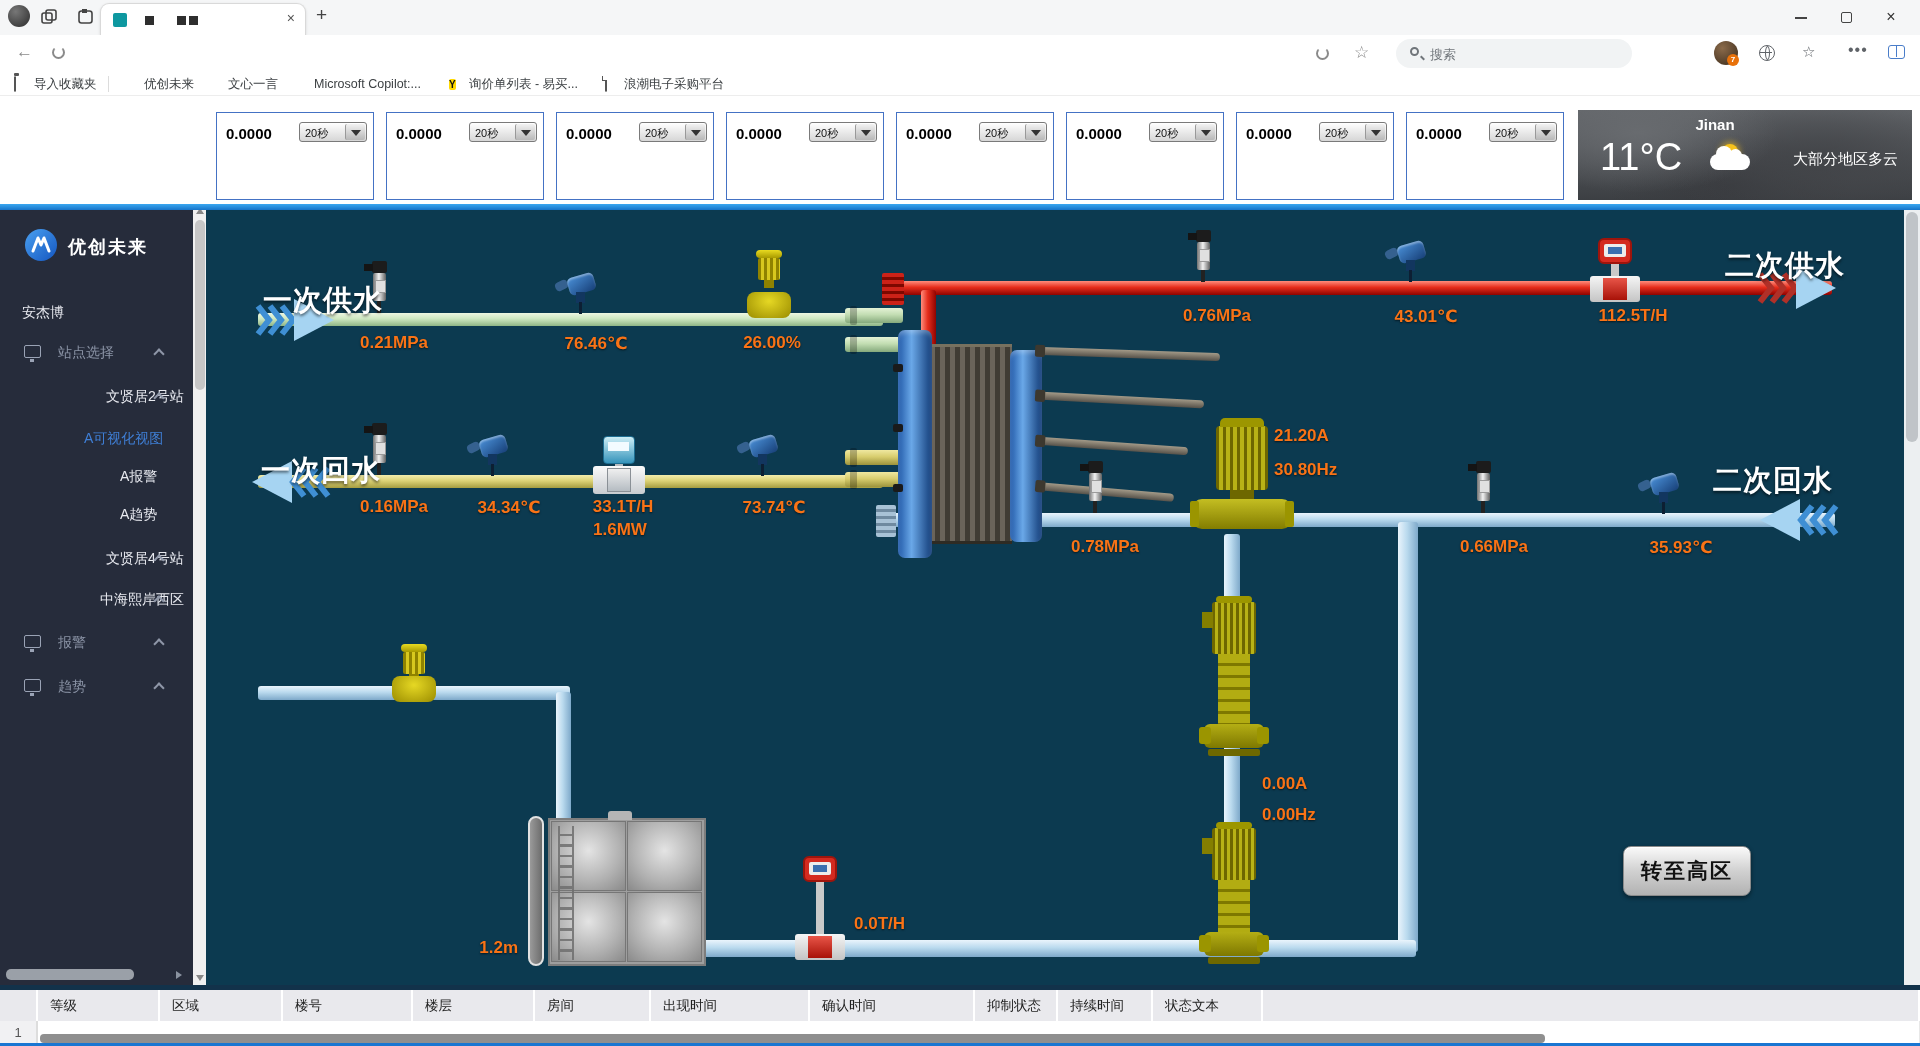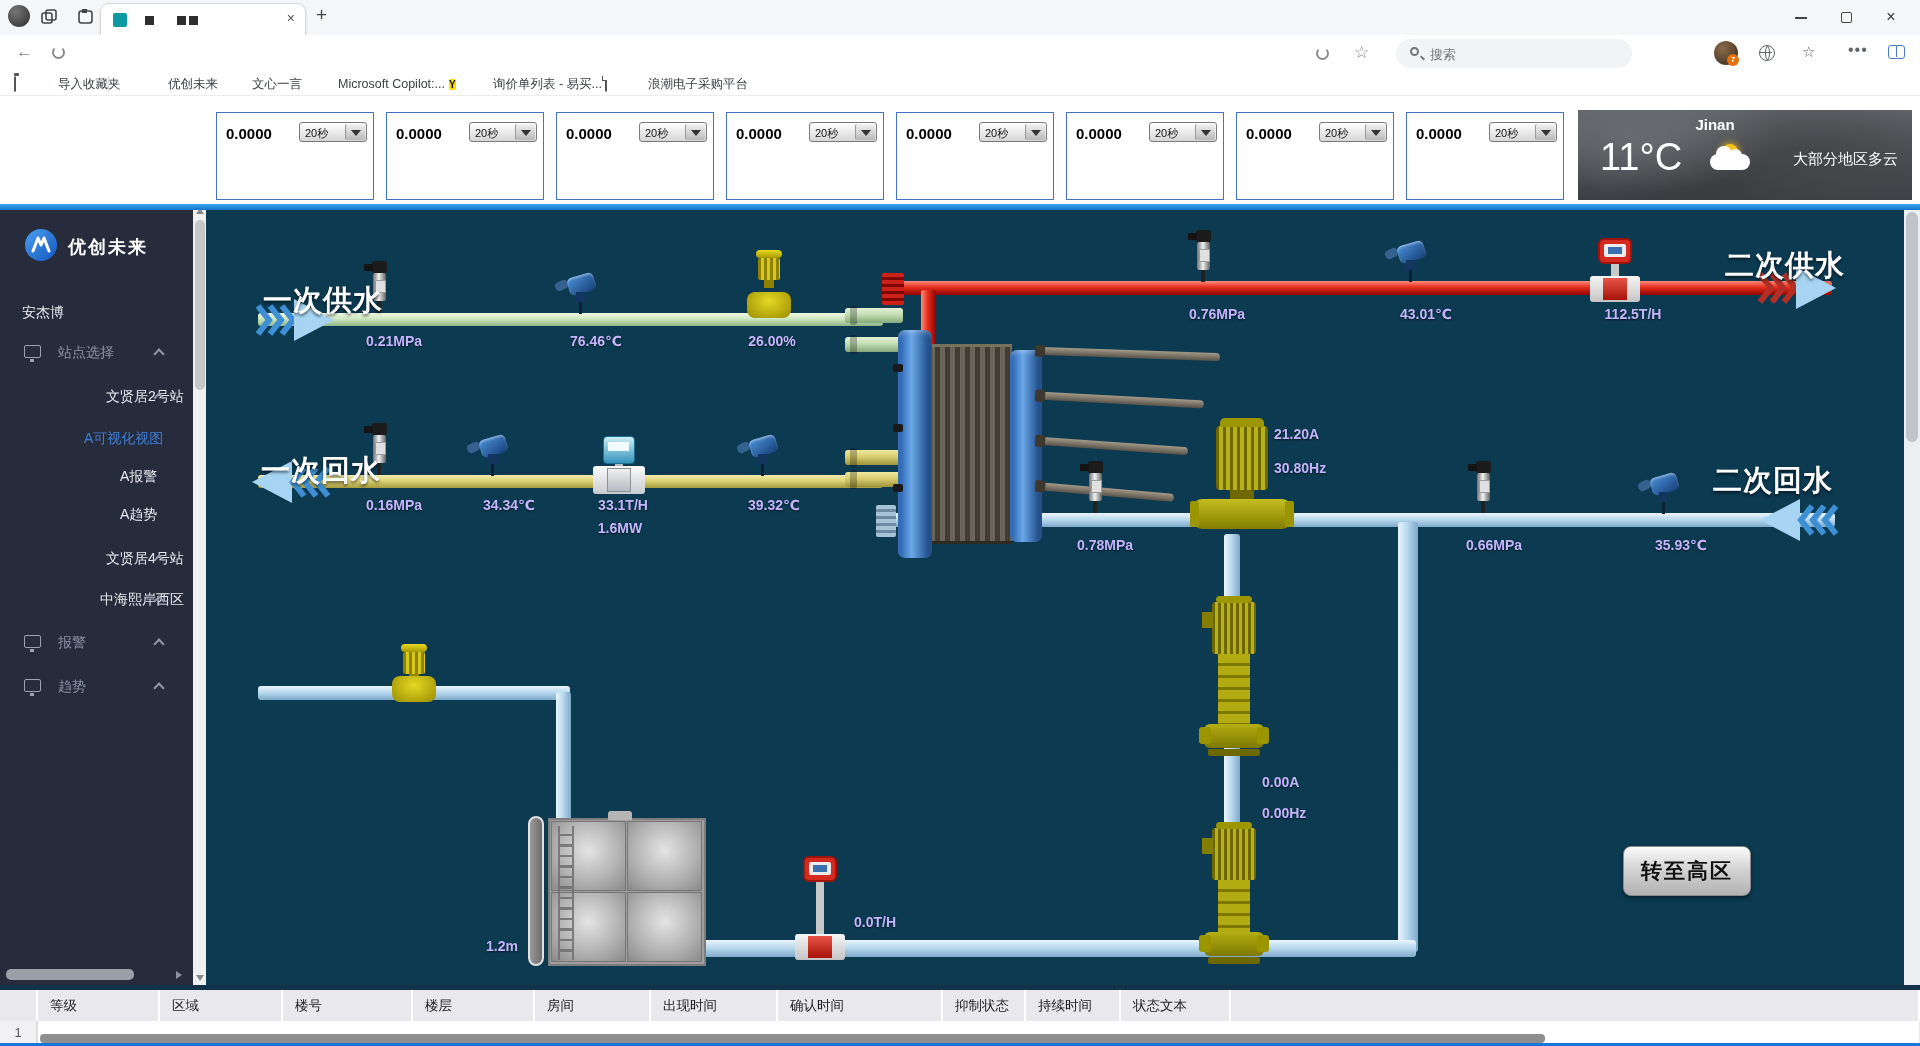--- a/index.html
+++ b/index.html
@@ -46,21 +46,21 @@
   .globe { position:absolute; left:1759px; top:10px; width:16px; height:16px; border:1.6px solid #5f6368; border-radius:50%; }
   .globe:before { content:""; position:absolute; left:0; top:5.5px; width:12px; height:1.6px; background:#5f6368; }
   .globe:after { content:""; position:absolute; left:4.5px; top:0; width:3px; height:12px; border:1.3px solid #5f6368; border-radius:50%; }
   .favstar { position:absolute; left:1802px; top:8px; font-size:15px; color:#5f6368; }
   .dots { position:absolute; left:1848px; top:6px; font-size:16px; color:#5f6368; letter-spacing:1px; }
   .split-ic { position:absolute; left:1888px; top:10px; width:17px; height:14px; border:1.7px solid #4a7dc9; border-radius:3px; }
   .split-ic:before { content:""; position:absolute; left:6.5px; top:0; width:1.7px; height:11px; background:#4a7dc9; }
 
   
   .bmbar { position:absolute; left:0; top:72px; width:1920px; height:24px; background:#fff; border-bottom:1px solid #ededed; }
-  .bm { position:absolute; top:3px; height:18px; font-size:12.5px; color:#3c4043; white-space:nowrap;padding-left:24px; }
+  .bm { position:absolute; top:3px; height:18px; font-size:12.5px; color:#3c4043; white-space:nowrap; }
   .bm-label { margin-left:20px; line-height:18px; display:block; }
   .bm-ico { position:absolute; left:0; top:2px; width:14px; height:14px; }
   .folder-ic { width:13px; height:10px; border:1.5px solid #555; border-radius:2px; margin-top:2px; position:relative; }
   .folder-ic:before { content:""; position:absolute; left:-1px; top:-4px; width:5px; height:3px; background:#555; border-radius:1px; }
   .bm-divider { position:absolute; left:108px; top:4px; width:1px; height:16px; background:#dcdcdc; }
   .circle-blue { width:14px; height:14px; border-radius:50%; background:radial-gradient(circle at 32% 30%, #56aaff, #1550c8); }
   .circle-copilot { width:14px; height:14px; border-radius:50%;
        background:conic-gradient(#0078d4, #00bcf2, #7fba00, #ffb900, #f25022, #0078d4); }
   .y-ic { width:14px; height:14px; background:#ffd900; border-radius:2px; color:#111; font-weight:bold; font-size:10px;
           text-align:center; line-height:14px; }
@@ -127,21 +127,21 @@
   
   .pipe { position:absolute; border-radius:3px; z-index:3; }
   .h-green { background:linear-gradient(180deg,#eef7e2,#cde7c0 45%,#8fb586); }
   .h-red { background:linear-gradient(180deg,#ff8d7d,#e52d1c 45%,#8f0300); }
   .h-yellow { background:linear-gradient(180deg,#f2ecac,#dcd276 45%,#a59c40); }
   .h-blue { background:linear-gradient(180deg,#eaf4fc,#badaee 45%,#7ea9ca); }
   .v-blue { background:linear-gradient(90deg,#eaf4fc,#badaee 45%,#7ea9ca); }
   .v-red { background:linear-gradient(90deg,#ff8d7d,#e52d1c 45%,#8f0300); }
   .ptitle { position:absolute; font-size:29px; font-weight:bold; color:#fff; white-space:nowrap;
             text-shadow:0 2px 3px rgba(0,0,0,.55); z-index:8; letter-spacing:1px; }
-  .val { position:absolute; font-size:14px; font-weight:bold; color:#c4b5fd; white-space:nowrap;
+  .val { position:absolute; font-size:17px; font-weight:bold; color:#f97316; white-space:nowrap;
          text-shadow:0 1px 2px rgba(0,0,0,.6); z-index:8; }
   .val.c { transform:translateX(-50%); }
   .cap { position:absolute; border-radius:2px; z-index:4; }
   .cap-red { background:repeating-linear-gradient(180deg,#cc2218 0 4px,#7d0800 4px 7px); }
   .cap-blue { background:repeating-linear-gradient(180deg,#a8c2d6 0 4px,#6f8aa0 4px 7px); }
   .stub { position:absolute; height:15px; border-radius:3px; z-index:4; }
   .stub-green { background:linear-gradient(180deg,#e4f2d6,#c2ddb2 45%,#85a97c); }
   .stub-yellow { background:linear-gradient(180deg,#efe8a0,#d8cd6e 45%,#9c933c); }
   .stub:after { content:""; position:absolute; left:5px; top:-2px; width:7px; height:19px; background:rgba(0,0,0,.25); border-radius:2px; }
   .arrow-svg { position:absolute; z-index:6; }
@@ -577,21 +577,21 @@
         <i class="b"></i>
       </div>
     <div class="val c" style="left:623px; top:293px">33.1T/H</div>
     <div class="val c" style="left:620px; top:316px">1.6MW</div>
     <div class="ts" style="left:735px; top:230px">
         <i class="cable"></i>
         <i class="head"></i>
         <i class="neck"></i>
         <i class="pin"></i>
       </div>
-    <div class="val c" style="left:774px; top:293px">39.32℃</div>
+    <div class="val c" style="left:774px; top:293px">73.74℃</div>
 
     <div class="cap cap-blue" style="left:876px; top:301px; width:20px; height:32px"></div>
     <div class="pipe h-blue" style="left:893px; top:309px; width:942px; height:14px"></div>
     <div class="pipe v-blue" style="left:905px; top:262px; width:16px; height:50px"></div>
     <div class="ps" style="left:1072px; top:257px">
         <i class="h"></i>
         <i class="p"></i>
         <i class="b"></i>
         <i class="s"></i>
       </div>
@@ -683,21 +683,21 @@
   </div>
 
   <div class="tablezone">
     <div class="thead">
       <div class="th" style="width:38px"></div>
       <div class="th" style="width:122px">等级</div>
       <div class="th" style="width:123px">区域</div>
       <div class="th" style="width:130px">楼号</div>
       <div class="th" style="width:122px">楼层</div>
       <div class="th" style="width:116px">房间</div>
-      <div class="th" style="width:127px">出现时间</div>
+      <div class="th" style="width:159px">出现时间</div>
       <div class="th" style="width:165px">确认时间</div>
       <div class="th" style="width:83px">抑制状态</div>
       <div class="th" style="width:95px">持续时间</div>
       <div class="th" style="width:110px">状态文本</div>
       <div class="th" style="flex:1"></div>
     </div>
     <div class="trow">
       <div class="td num" style="width:38px">1</div>
       <div class="td" style="flex:1"></div>
     </div>

